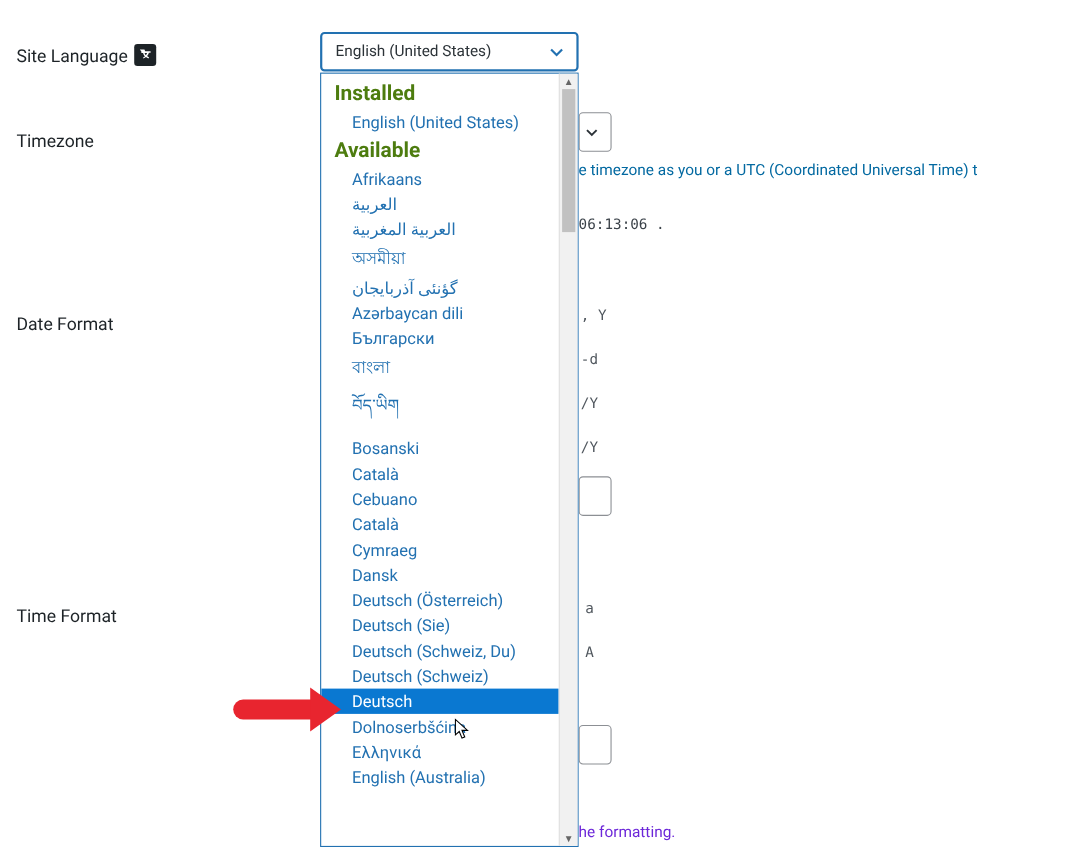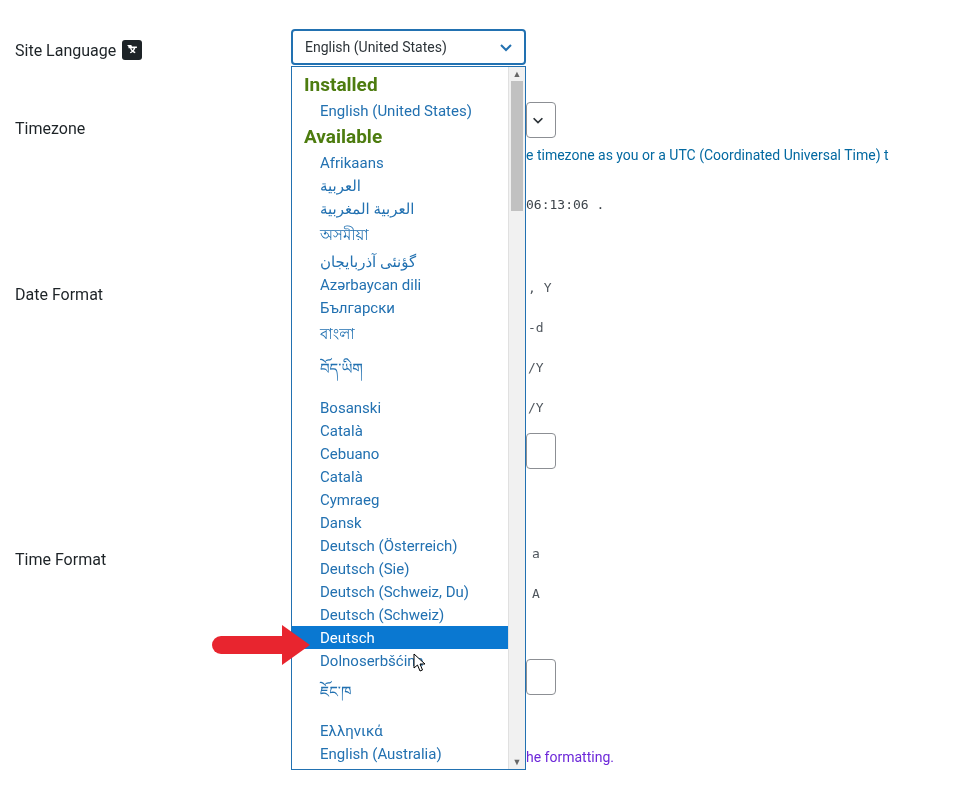--- a/index.html
+++ b/index.html
@@ -294,21 +294,20 @@
       <div class="option-item">Cebuano</div>
       <div class="option-item">Català</div>
       <div class="option-item">Cymraeg</div>
       <div class="option-item">Dansk</div>
       <div class="option-item">Deutsch (Österreich)</div>
       <div class="option-item">Deutsch (Sie)</div>
       <div class="option-item">Deutsch (Schweiz, Du)</div>
       <div class="option-item">Deutsch (Schweiz)</div>
       <div class="option-item highlighted">Deutsch</div>
       <div class="option-item">Dolnoserbšćina</div>
-      <div class="option-item">ཇོང་ཁ</div>
       <div class="option-item">Ελληνικά</div>
       <div class="option-item">English (Australia)</div>
     </div>
   <div class="listbox-scroll">
     <div class="scroll-arrow top">▲</div>
     <div class="scroll-thumb"></div>
     <div class="scroll-arrow bottom">▼</div>
   </div>
 </div>
 

